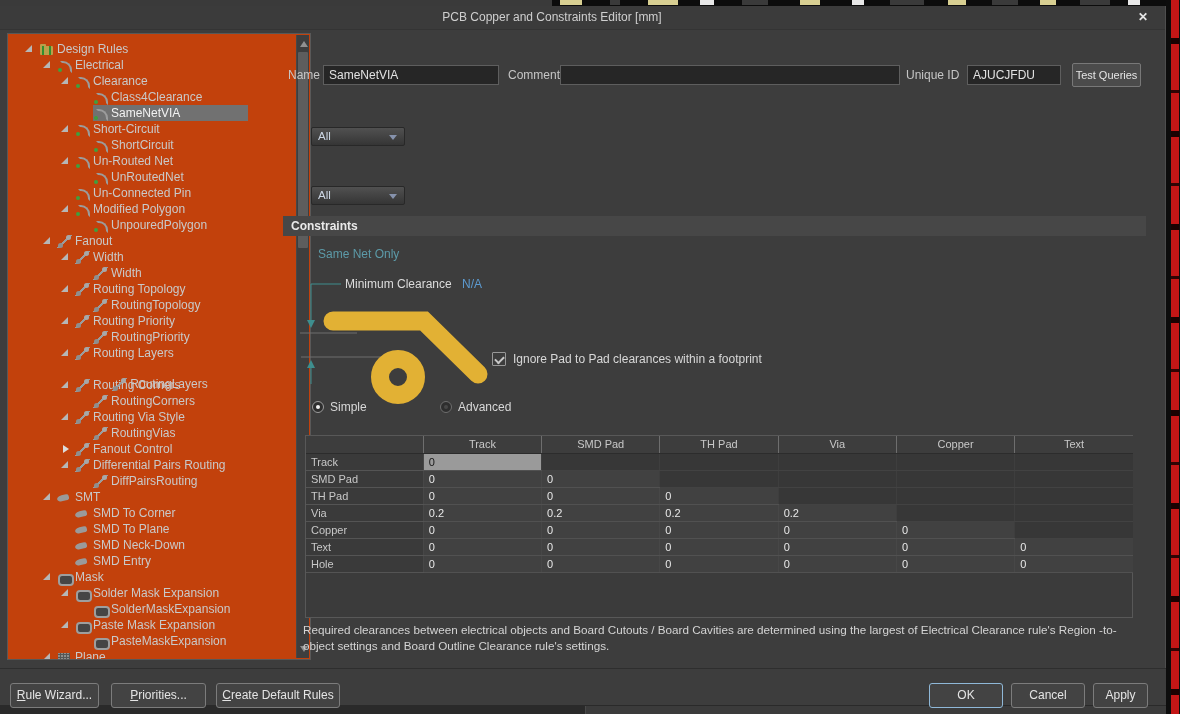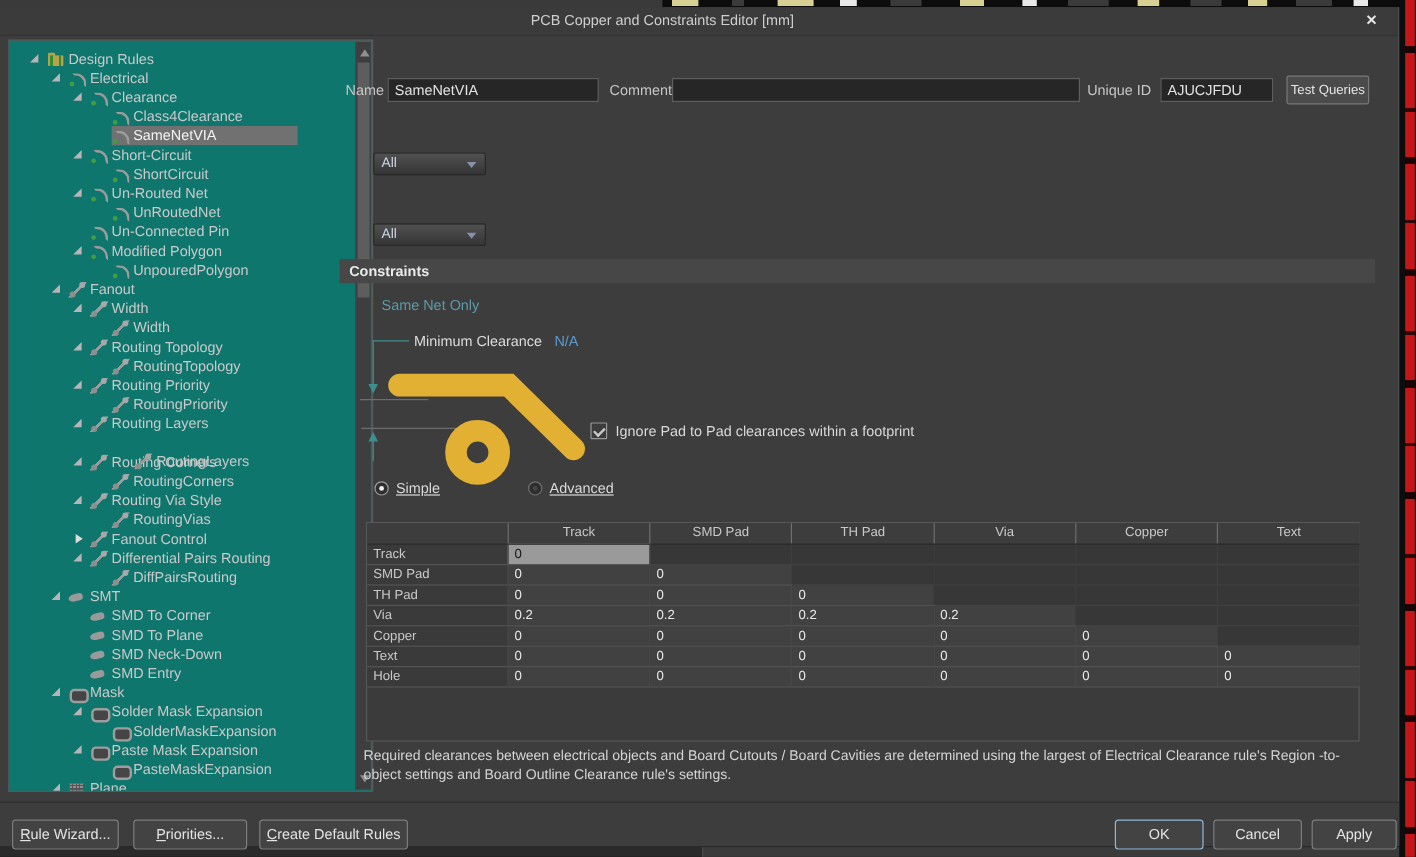--- a/index.html
+++ b/index.html
@@ -15,21 +15,21 @@
   #backdrop-bottom { position:absolute; left:0; top:705px; width:1166px; height:9px; background:#2a2a2a; }
   #backdrop-bottom .seg { position:absolute; left:585px; top:1px; width:581px; height:8px; background:#3b3b3b; border-left:1px solid #4a4a4a; }
 
   
   #dialog { position:absolute; left:0; top:6px; width:1166px; height:699px; background:#3d3d3d; border-right:1px solid #4e4e4e; }
   #titlebar { position:absolute; left:0; top:0; width:100%; height:24px; background:#3b3b3b; border-bottom:1px solid #343434; }
   #title { position:absolute; left:0; top:4px; width:1104px; text-align:center; color:#cfcfcf; font-size:12px; }
   #close-btn { position:absolute; right:14px; top:3px; width:16px; height:16px; color:#e6e6e6; font-size:12px; font-weight:bold; text-align:center; line-height:16px; cursor:pointer; }
 
   
-  #tree-panel { position:absolute; left:7px; top:27px; width:304px; height:627px; background:#0f766e; border:1px solid #585858; overflow:hidden; }
+  #tree-panel { position:absolute; left:7px; top:27px; width:304px; height:627px; background:#c2410c; border:1px solid #585858; overflow:hidden; }
   #tree { position:absolute; left:0; top:7px; width:240px; }
   .tree-row { display:flex; align-items:center; height:16px; font-size:12px; color:#c9c9c9; white-space:nowrap; cursor:default; }
   .exp { width:17px; height:16px; position:relative; flex:none; }
   .exp.expanded::before { content:""; position:absolute; left:3px; top:4px; width:0; height:0; border-left:7px solid transparent; border-bottom:7px solid #b6b6b6; }
   .exp.collapsed::before { content:""; position:absolute; left:5px; top:4px; width:0; height:0; border-top:4px solid transparent; border-bottom:4px solid transparent; border-left:6px solid #dcdcdc; }
   .hl { display:flex; align-items:center; flex:1; height:16px; }
   .hl.sel { background:#717171; color:#f2f2f2; }
   .lbl { padding:0 4px 0 1px; }
   .icon { width:15px; height:13px; position:relative; flex:none; margin-right:2px; }
   .icon.net::before { content:""; position:absolute; left:3px; top:2px; width:8px; height:8px;
@@ -73,21 +73,21 @@
 
   #ignore-pad-row { position:absolute; left:492px; top:346px; display:flex; align-items:center; }
   .checkbox { width:14px; height:14px; background:#3c3c3c; border:1px solid #989898; border-radius:1px; position:relative; flex:none; cursor:pointer; }
   .checkbox.checked::after { content:""; position:absolute; left:2px; top:3px; width:7px; height:4px; border-left:2px solid #c8c8c8; border-bottom:2px solid #c8c8c8; transform:rotate(-45deg); }
   #ignore-pad-label { margin-left:7px; font-size:12px; color:#d8d8d8; }
 
   .radio { position:absolute; top:395px; width:12px; height:12px; border-radius:50%; background:#2e2e2e; border:1px solid #6e6e6e; cursor:pointer; }
   .radio::after { content:""; position:absolute; left:3px; top:3px; width:4px; height:4px; border-radius:50%; background:#474747; }
   .radio.on { border-color:#9c9c9c; }
   .radio.on::after { background:#f2f2f2; }
-  .radio-label { position:absolute; top:394px; font-size:12px; color:#d8d8d8;text-decoration:underline; }
+  .radio-label { position:absolute; top:394px; font-size:12px; color:#d8d8d8; }
 
   
   #matrix-wrap { position:absolute; left:305px; top:429px; width:828px; height:183px; border:1px solid #585858; background:#3b3b3b; }
   #matrix { border-collapse:collapse; table-layout:fixed; width:827px; font-size:11px; }
   #matrix th { width:118px; height:17px; font-weight:normal; color:#c8c8c8; text-align:center; background:#3d3d3d; border-bottom:1px solid #2c2c2c; border-left:1px solid #6e6e6e; }
   #matrix th:first-child { width:117px; border-left:none; }
   #matrix td { height:17px; padding:0 0 0 5px; color:#e8e8e8; }
   #matrix td.rowlabel { color:#c8c8c8; background:#3a3a3a; border-bottom:1px solid #545454; }
   #matrix td.filled { background:#414141; border-bottom:1px solid #515151; border-left:1px solid #474747; }
   #matrix td.empty { background:#373737; border-bottom:1px solid #424242; border-left:1px solid #3e3e3e; }
@@ -542,15 +542,15 @@
   </div>
 
   <div id="note">Required clearances between electrical objects and Board Cutouts / Board Cavities are determined using the largest of Electrical Clearance rule's Region -to- object settings and Board Outline Clearance rule's settings.</div>
 
   <div id="footer">
     <div class="btn" style="left:10px;width:89px;"><u>R</u>ule Wizard...</div>
     <div class="btn" style="left:111px;width:95px;"><u>P</u>riorities...</div>
     <div class="btn" style="left:216px;width:124px;"><u>C</u>reate Default Rules</div>
     <div class="btn" id="ok-btn" style="left:929px;width:74px;">OK</div>
     <div class="btn" style="left:1011px;width:74px;">Cancel</div>
-    <div class="btn" style="left:1093px;width:71px;">Apply</div>
+    <div class="btn" style="left:1093px;width:55px;">Apply</div>
   </div>
 </div>
 
 </body></html>

